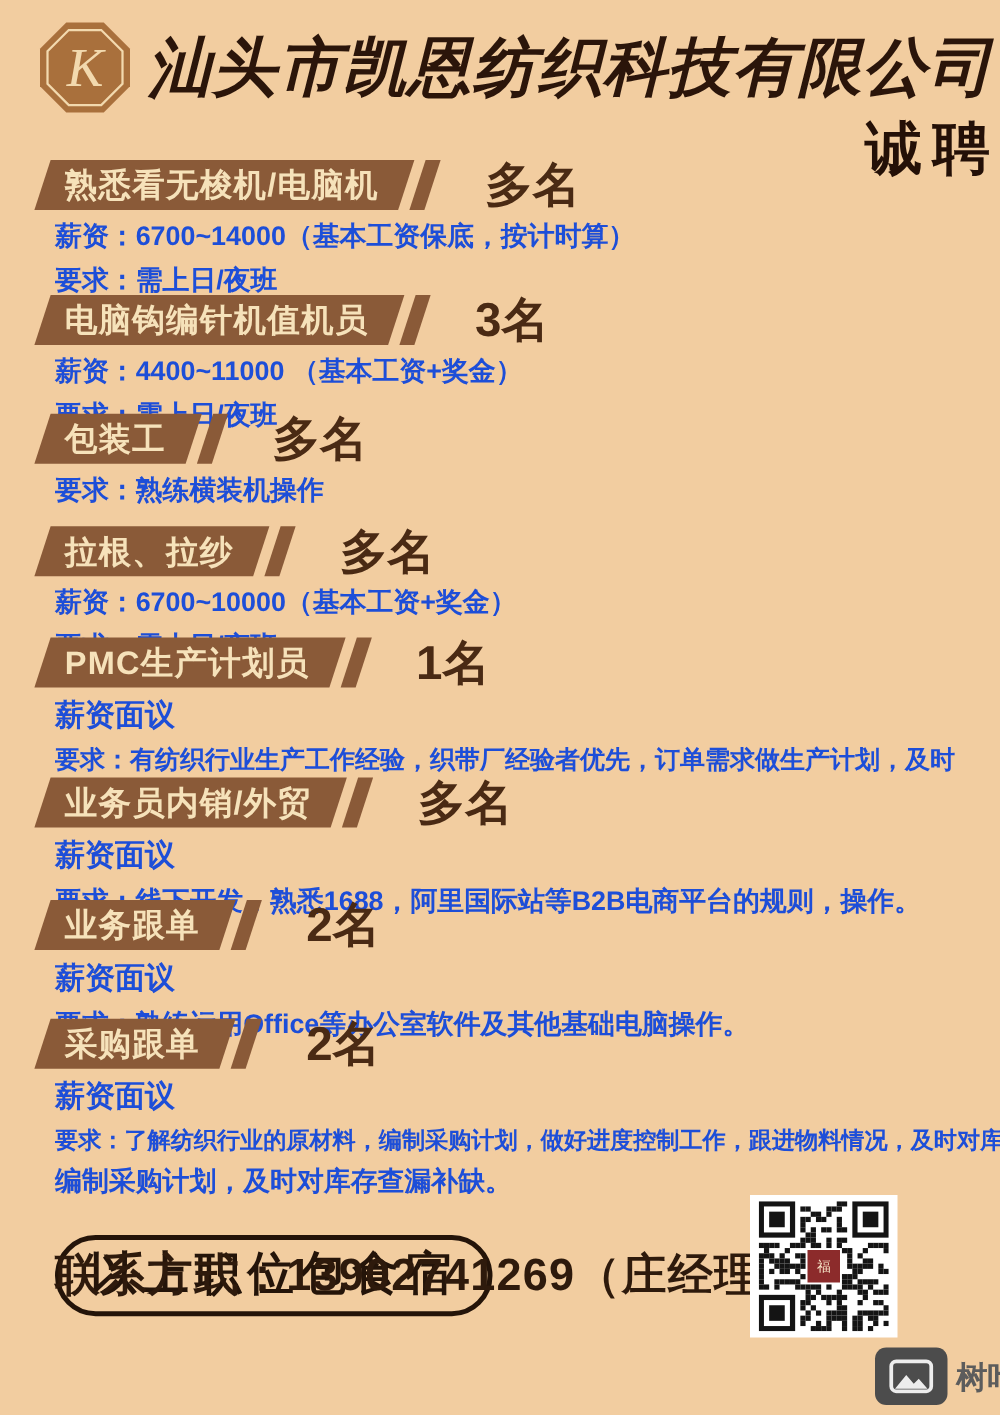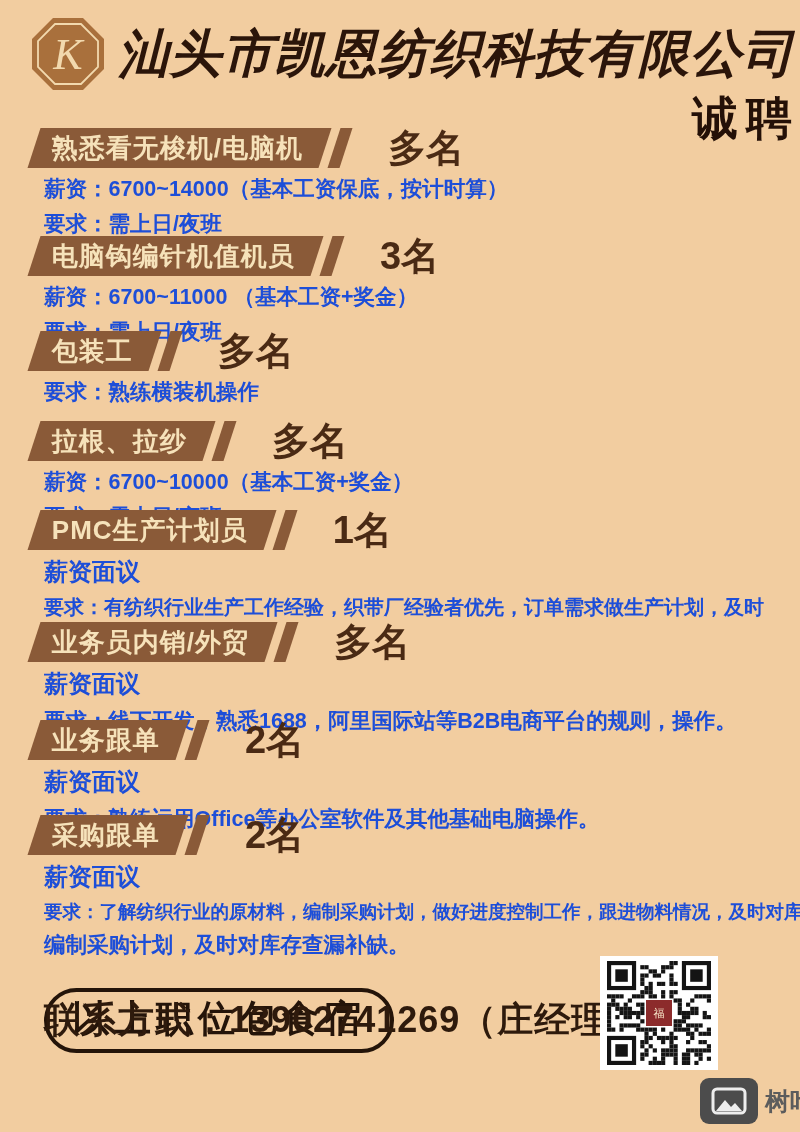--- a/index.html
+++ b/index.html
@@ -111,21 +111,21 @@
   </section>
 
   <section class="job" style="top:236px">
     <div class="banner-row">
       <div class="plate">
         <span class="plate-text">电脑钩编针机值机员</span>
       </div>
       <span class="slash"></span>
       <span class="count">3名</span>
     </div>
-    <div class="line">薪资：6700~11000 （基本工资+奖金）</div>
+    <div class="line">薪资：4400~11000 （基本工资+奖金）</div>
     <div class="line">要求：需上日/夜班</div>
   </section>
 
   <section class="job" style="top:331px">
     <div class="banner-row">
       <div class="plate">
         <span class="plate-text">包装工</span>
       </div>
       <span class="slash"></span>
       <span class="count">多名</span>

